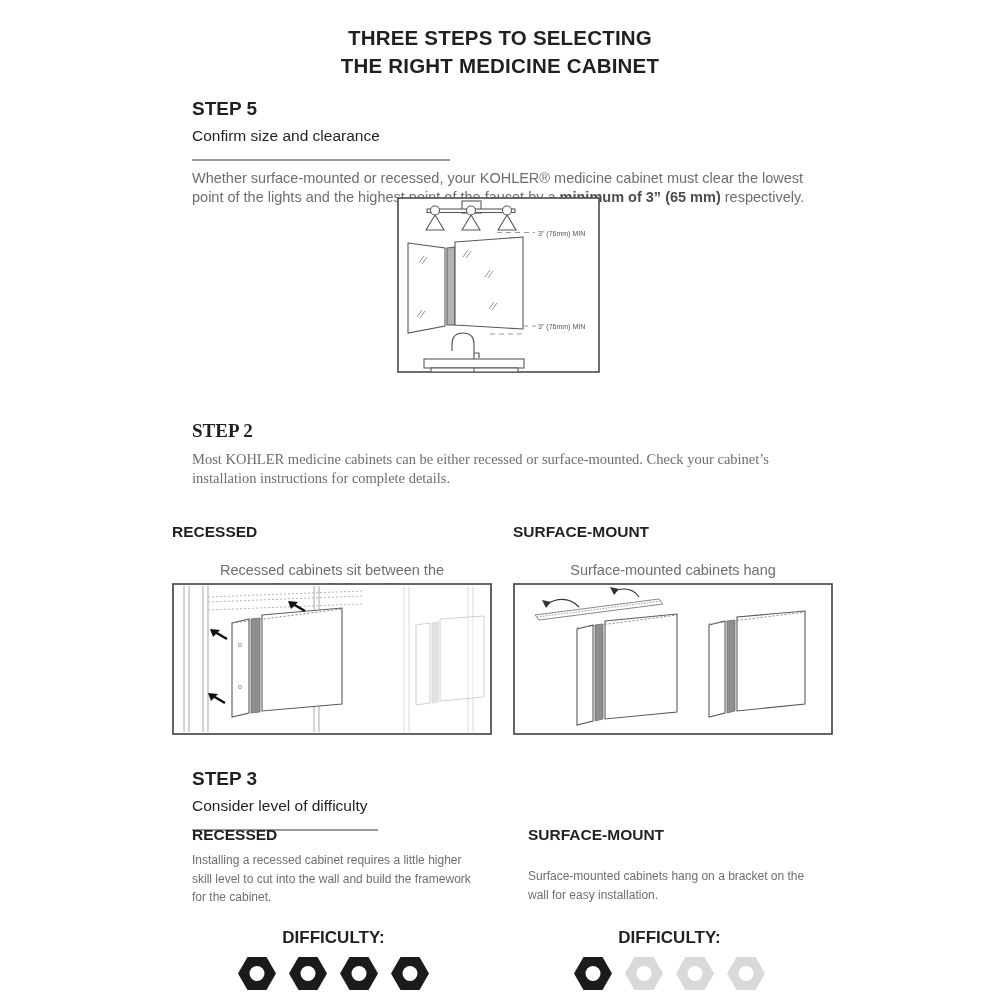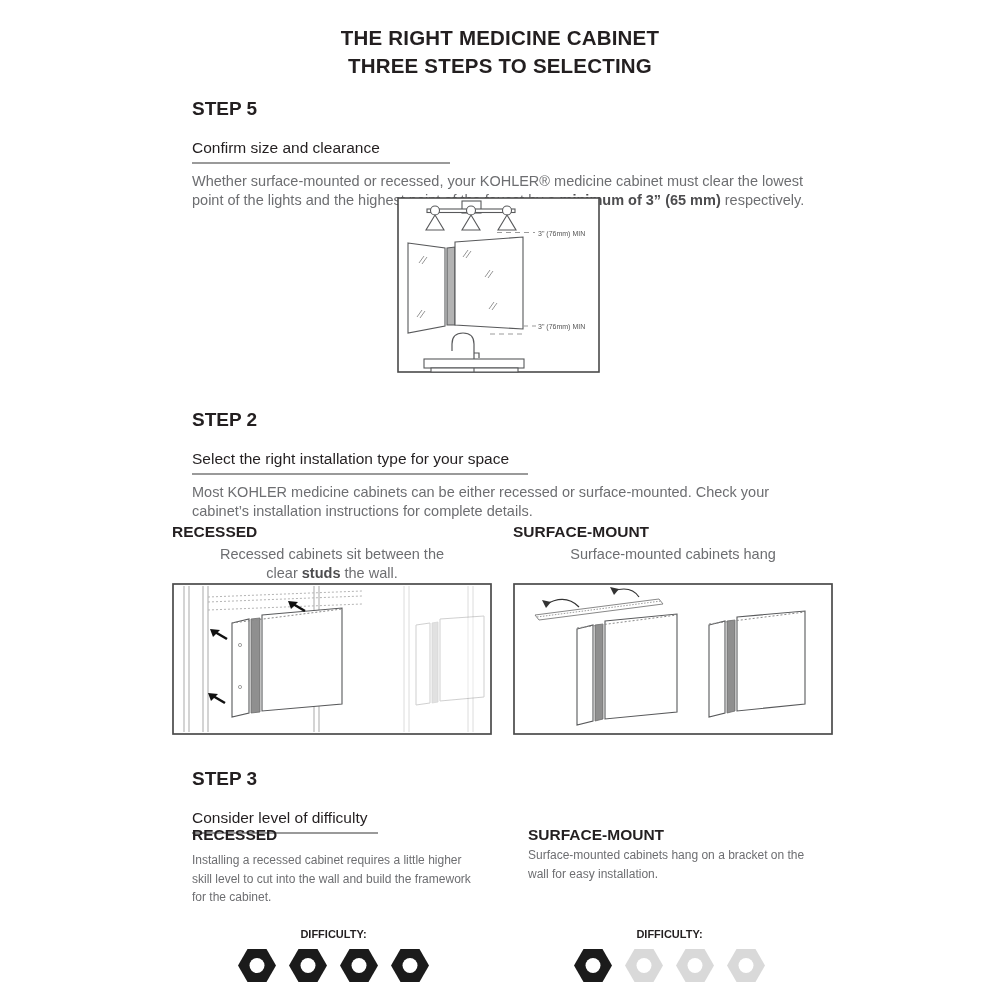--- a/index.html
+++ b/index.html
@@ -12,48 +12,48 @@
 
   .title {
     top:24px; left:0; width:1000px; text-align:center;
     font-size:20.5px; font-weight:bold; line-height:28px; letter-spacing:.2px;
     color:#231f20;
   }
 
   .step-block { left:192px; width:616px; }
   .step-h { font-size:19px; font-weight:bold; line-height:23px; }
   .step-sub {
-    font-size:15.5px; line-height:19px; margin-top:18px;
-    padding-bottom:5px; border-bottom:2px solid #9a9a9a;
+    font-size:15.5px; line-height:19px; margin-top:6px;
+    padding-bottom:14px; border-bottom:2px solid #9a9a9a;
   }
   .ul-1 { width:258px; } .ul-2 { width:336px; } .ul-3 { width:186px; }
   .body-txt {
     margin-top:8px; font-size:14.5px; line-height:18.5px; color:#6d6e71;
   }
   .body-txt b, .cap b { color:#4d4d4f; font-weight:bold; }
 
   .col-title { font-size:15.5px; font-weight:bold; text-align:left; color:#231f20; }
-  .cap { font-size:14.5px; line-height:19px; color:#6d6e71; text-align:center; margin-top:4px; }
+  .cap { font-size:14.5px; line-height:19px; color:#6d6e71; text-align:center; margin-top:20px; }
 
   .illus-box { border:0; }
 
   .s3-col-text { font-size:12px; line-height:18.5px; color:#6d6e71; text-align:left; }
 
-  .diff-label { font-size:11px; font-weight:bold; text-align:center; color:#231f20; }
+  .diff-label { font-size:17px; font-weight:bold; text-align:center; color:#231f20; }
   .nuts { display:flex; justify-content:center; gap:13px; margin-top:9px; }
   .nuts svg { display:block; }
 
   svg text { font-family:"Liberation Sans", sans-serif; }
 </style>
 </head>
 <body>
 
 <div class="abs title">
+  <div>THREE STEPS TO SELECTING</div>
   <div>THE RIGHT MEDICINE CABINET</div>
-  <div>THREE STEPS TO SELECTING</div>
 </div>
 
 <div class="abs step-block" style="top:97px;">
   <div class="step-h">STEP 5</div>
   <div class="step-sub ul-1">Confirm size and clearance</div>
   <p class="body-txt"><span>Whether surface-mounted or recessed, your KOHLER® medicine cabinet must clear the lowest point of the lights and the highest point of the faucet by a </span><b>minimum of 3” (65 mm)</b><span> respectively.</span></p>
 </div>
 
 <svg class="abs" style="top:197px; left:397px;" width="203" height="176" viewBox="0 0 203 176">
   <rect x="1" y="1" width="201" height="174" fill="#fff" stroke="#4a4a4a" stroke-width="1.6"></rect>
@@ -95,23 +95,22 @@
     <path d="M77,156 h5 v5"></path>
   </g>
 
   <g stroke="#58595b" stroke-width="1.1" fill="#fff">
     <rect x="27" y="162" width="100" height="9"></rect>
     <rect x="34" y="171" width="87" height="4"></rect>
     <line x1="77" y1="171" x2="77" y2="175"></line>
   </g>
 </svg>
 
-<div class="abs step-block" style="top:408px;">
+<div class="abs step-block" style="top:419px;font-family:Liberation Serif, serif;">
   <div class="step-h">STEP 2</div>
-  <div class="step-sub ul-2">Select the right installation type for your space</div>
   <p class="body-txt">Most KOHLER medicine cabinets can be either recessed or surface-mounted. Check your cabinet’s installation instructions for complete details.</p>
 </div>
 
 <div class="abs" style="top:523px; left:172px; width:320px;">
   <div class="col-title">RECESSED</div>
   <div class="cap">
     <span>Recessed cabinets sit between the</span><br>
     <span><span>clear </span><b>studs</b><span> the wall.</span></span>
   </div>
 </div>
@@ -211,21 +210,21 @@
   <div class="step-h">STEP 3</div>
   <div class="step-sub ul-3">Consider level of difficulty</div>
 </div>
 
 <div class="abs" style="top:826px; left:192px; width:283px;">
   <div class="col-title">RECESSED</div>
   <p class="s3-col-text" style="margin-top:7px;">Installing a recessed cabinet requires a little higher skill level to cut into the wall and build the framework for the cabinet.</p>
 </div>
 <div class="abs" style="top:826px; left:528px; width:283px;">
   <div class="col-title">SURFACE-MOUNT</div>
-  <p class="s3-col-text" style="margin-top:2px;">Surface-mounted cabinets hang on a bracket on the wall for easy installation.</p>
+  <p class="s3-col-text" style="margin-top:23px;">Surface-mounted cabinets hang on a bracket on the wall for easy installation.</p>
 </div>
 
 <div class="abs" style="top:928px; left:192px; width:283px;">
   <div class="diff-label">DIFFICULTY:</div>
   <div class="nuts">
       <svg width="38" height="33" viewBox="0 0 38 33">
         <polygon points="9.5,0 28.5,0 38,16.5 28.5,33 9.5,33 0,16.5" fill="#1b1b1b"></polygon>
         <circle cx="19" cy="16.5" r="7.5" fill="#ffffff"></circle>
       </svg>
       <svg width="38" height="33" viewBox="0 0 38 33">

